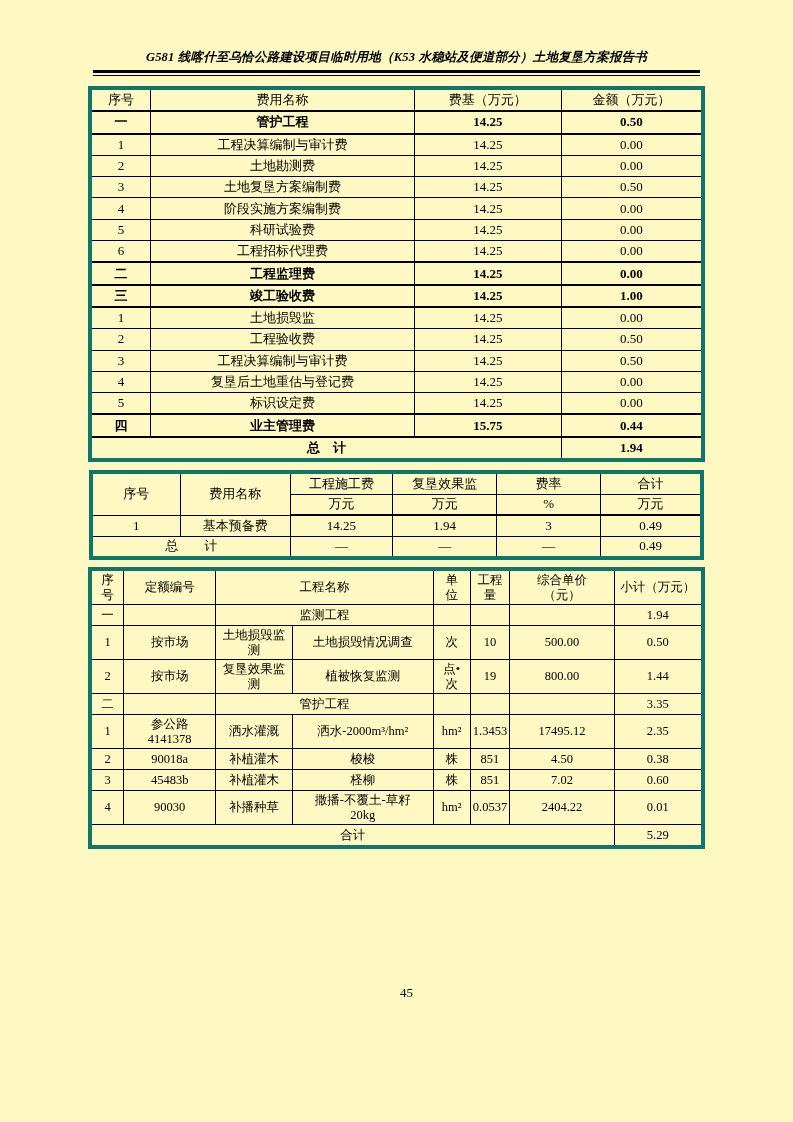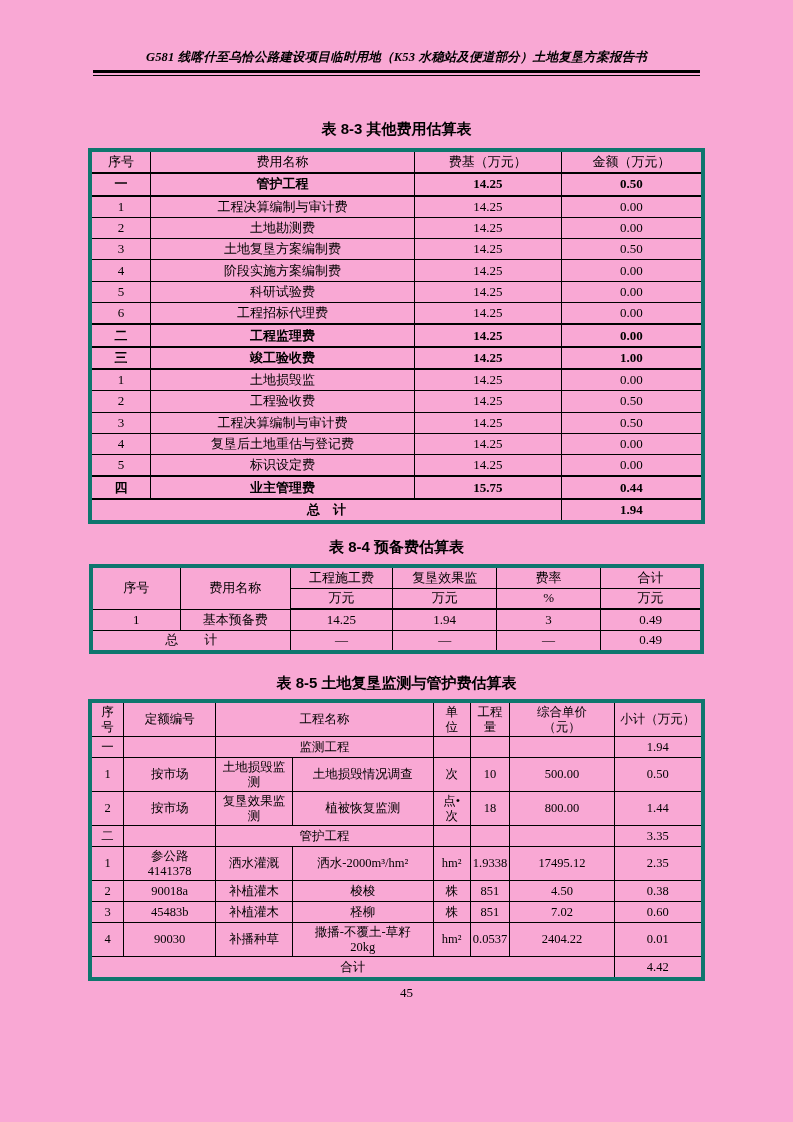--- a/index.html
+++ b/index.html
@@ -1,19 +1,19 @@
 <!DOCTYPE html>
 <html><head>
 <meta charset="utf-8">
 <style>
   html,body { margin:0; padding:0; background:#ffffff; }
   .page {
     position:relative;
     width:793px; height:1122px;
-    background:#f9a8d4;
+    background:#fef9c3;
     color:#000;
     font-family:"Liberation Serif","DejaVu Serif",serif;
     overflow:hidden;
   }
   
   .running-header { padding-top:50px; }
   .header-text {
     text-align:center;
     font-style:italic;
     font-weight:bold;
@@ -84,21 +84,20 @@
 </head>
 <body>
 
 <div class="page">
 
   <div class="running-header">
     <div class="header-text">G581 线喀什至乌恰公路建设项目临时用地（K53 水稳站及便道部分）土地复垦方案报告书</div>
     <div class="header-rule"></div>
   </div>
 
-  <div class="tbl-title t83-title">表 8-3 其他费用估算表</div>
 
   <table class="t83">
     <colgroup>
         <col style="width:9.9%">
         <col style="width:43%">
         <col style="width:24%">
         <col style="width:23.1%">
       </colgroup>
     <tbody>
         <tr class="head">
@@ -197,21 +196,20 @@
       <td>15.75</td>
       <td>0.44</td>
     </tr>
     <tr class="sec">
       <td colspan="3">总　计</td>
       <td>1.94</td>
     </tr>
   </tbody>
     </table>
 
-  <div class="tbl-title t84-title">表 8-4 预备费估算表</div>
 
   <table class="t84">
     <colgroup>
         <col style="width:14.6%">
         <col style="width:18%">
         <col style="width:16.8%">
         <col style="width:17%">
         <col style="width:17%">
         <col style="width:16.6%">
       </colgroup>
@@ -241,21 +239,20 @@
     <tr>
       <td colspan="2">总　　计</td>
       <td>—</td>
       <td>—</td>
       <td>—</td>
       <td>0.49</td>
     </tr>
   </tbody>
     </table>
 
-  <div class="tbl-title t85-title">表 8-5 土地复垦监测与管护费估算表</div>
 
   <table class="t85">
     <colgroup>
         <col style="width:5.5%">
         <col style="width:15%">
         <col style="width:12.5%">
         <col style="width:23%">
         <col style="width:6%">
         <col style="width:6.5%">
         <col style="width:17%">
@@ -296,41 +293,41 @@
       <td>0.50</td>
     </tr>
     <tr>
       <td>2</td>
       <td>按市场</td>
       <td>复垦效果监
 测</td>
       <td>植被恢复监测</td>
       <td>点•
 次</td>
-      <td>18</td>
+      <td>19</td>
       <td>800.00</td>
       <td>1.44</td>
     </tr>
     <tr>
       <td class="single">二</td>
       <td class="single"></td>
       <td class="single" colspan="2">管护工程</td>
       <td class="single"></td>
       <td class="single"></td>
       <td class="single"></td>
       <td class="single">3.35</td>
     </tr>
     <tr>
       <td>1</td>
       <td>参公路
 4141378</td>
       <td>洒水灌溉</td>
       <td>洒水-2000m³/hm²</td>
       <td>hm²</td>
-      <td>1.9338</td>
+      <td>1.3453</td>
       <td>17495.12</td>
       <td>2.35</td>
     </tr>
     <tr>
       <td class="single">2</td>
       <td class="single">90018a</td>
       <td class="single">补植灌木</td>
       <td class="single">梭梭</td>
       <td class="single">株</td>
       <td class="single">851</td>
@@ -353,20 +350,20 @@
       <td>补播种草</td>
       <td>撒播-不覆土-草籽
 20kg</td>
       <td>hm²</td>
       <td>0.0537</td>
       <td>2404.22</td>
       <td>0.01</td>
     </tr>
     <tr>
       <td class="single" colspan="7">合计</td>
-      <td class="single">4.42</td>
+      <td class="single">5.29</td>
     </tr>
   </tbody>
     </table>
 
   <div class="pagenum">45</div>
 
 </div>
 
 </body></html>

